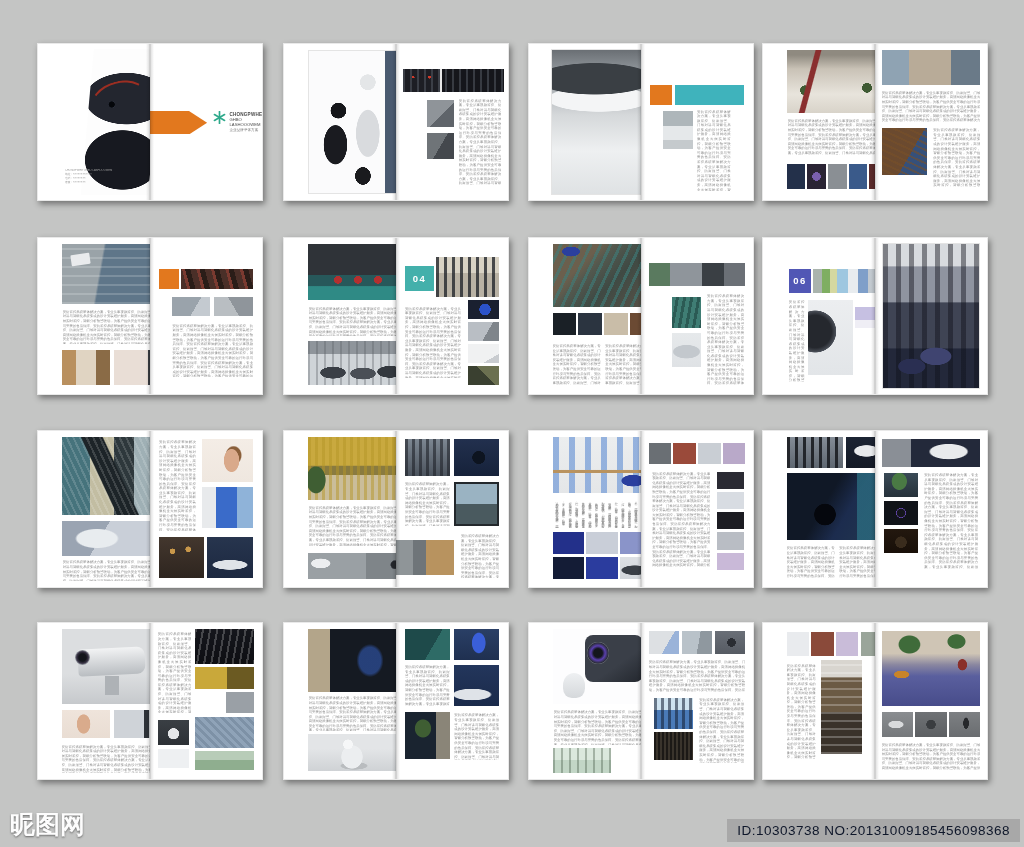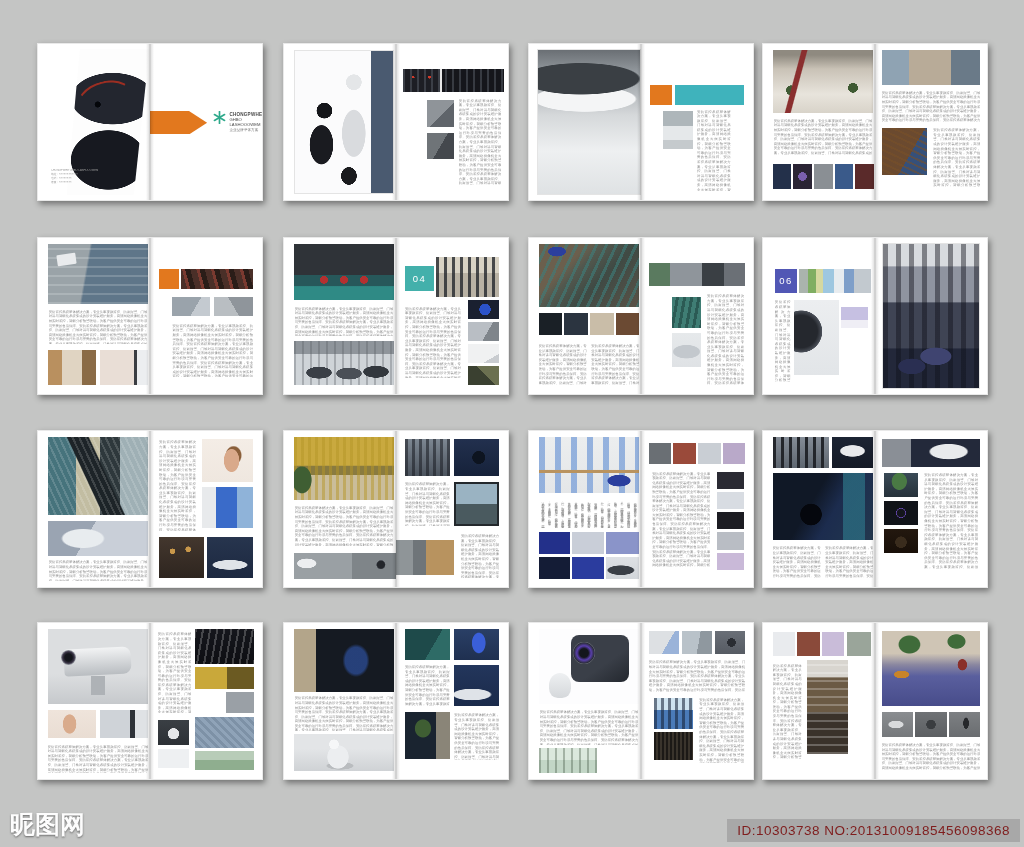--- a/index.html
+++ b/index.html
@@ -1,42 +1,42 @@
 <!DOCTYPE html>
 <html><head>
 <meta charset="utf-8">
 <style>
   html,body{margin:0;padding:0;}
   #stage{position:relative;width:1024px;height:847px;background:#c4c5c4;overflow:hidden;
          font-family:"Liberation Sans",sans-serif;}
   .sp{position:absolute;width:226px;height:158px;background:#fff;
       box-shadow:2px 3px 6px rgba(0,0,0,.42);border:1px solid #e9e9e9;box-sizing:border-box;}
   .pg{position:absolute;top:0;height:100%;width:50%;overflow:hidden;background:#fff;}
-  .pg.l{left:4px}.pg.r{right:0}
+  .pg.l{left:18px}.pg.r{right:0}
   .spine{position:absolute;left:calc(50% - 4px);top:0;bottom:0;width:8px;z-index:4;
       background:linear-gradient(90deg,rgba(0,0,0,0),rgba(0,0,0,.10) 35%,rgba(0,0,0,.24) 50%,rgba(0,0,0,.10) 65%,rgba(0,0,0,0));}
   .ph{position:absolute;background-color:#ccc;background-size:cover;}
   .frame{border:1px solid #e4e4e4;box-sizing:border-box;}
   .tx{position:absolute;font-size:3.4px;line-height:1.35;color:#8b8b8b;text-align:justify;
       overflow:hidden;word-break:break-all;}
   .vtx{position:absolute;writing-mode:vertical-rl;font-size:3px;letter-spacing:1px;line-height:2.2;
       color:#8b8b8b;overflow:hidden;word-break:break-all;}
   .blk{position:absolute;display:flex;align-items:center;justify-content:center;color:#fff;
-      font-size:9.5px;letter-spacing:1.5px;font-weight:normal;}
+      font-size:9.5px;letter-spacing:1.5px;font-weight:bold;}
   .contact{position:absolute;font-size:2.7px;line-height:1.5;color:#9a9a9a;white-space:pre-line;overflow:hidden;}
   .brandbox{position:absolute;left:71%;top:43.5%;width:28%;color:#4a4a4a;}
   .brand1{font-size:4.6px;font-weight:bold;letter-spacing:.2px;}
   .brand2{font-size:4.2px;}
   .brand3{font-size:3.6px;color:#777;margin-top:1px;}
   .arrow{position:absolute;left:-3%;top:43%;width:54%;height:15%;background:#e2781e;
       clip-path:polygon(0 0,70% 0,100% 50%,70% 100%,0 100%);}
   .wm{position:absolute;left:10px;bottom:6px;display:flex;align-items:baseline;gap:10px;z-index:10;}
   .wm-cn{font-size:25px;font-weight:bold;color:#fdfdfd;text-shadow:0 1px 2px rgba(88,88,88,.85);}
   .wm-url{font-size:22px;font-weight:bold;color:#fafafa;text-shadow:0 1px 2px rgba(88,88,88,.75);}
-  .wm-id{position:absolute;right:4px;bottom:5px;background:#a8a8a8;color:#7f1d1d;font-size:13.5px;
+  .wm-id{position:absolute;right:4px;bottom:5px;background:#a8a8a8;color:#0f172a;font-size:13.5px;
       padding:4px 10px;z-index:10;letter-spacing:.5px;}
 </style>
 </head>
 <body>
 
 <div id="stage">
 
   <div class="sp" style="left:37px;top:43px;">
     <div class="pg l">
       <div class="ph" style="left:22%;top:3%;width:74%;height:94%;

